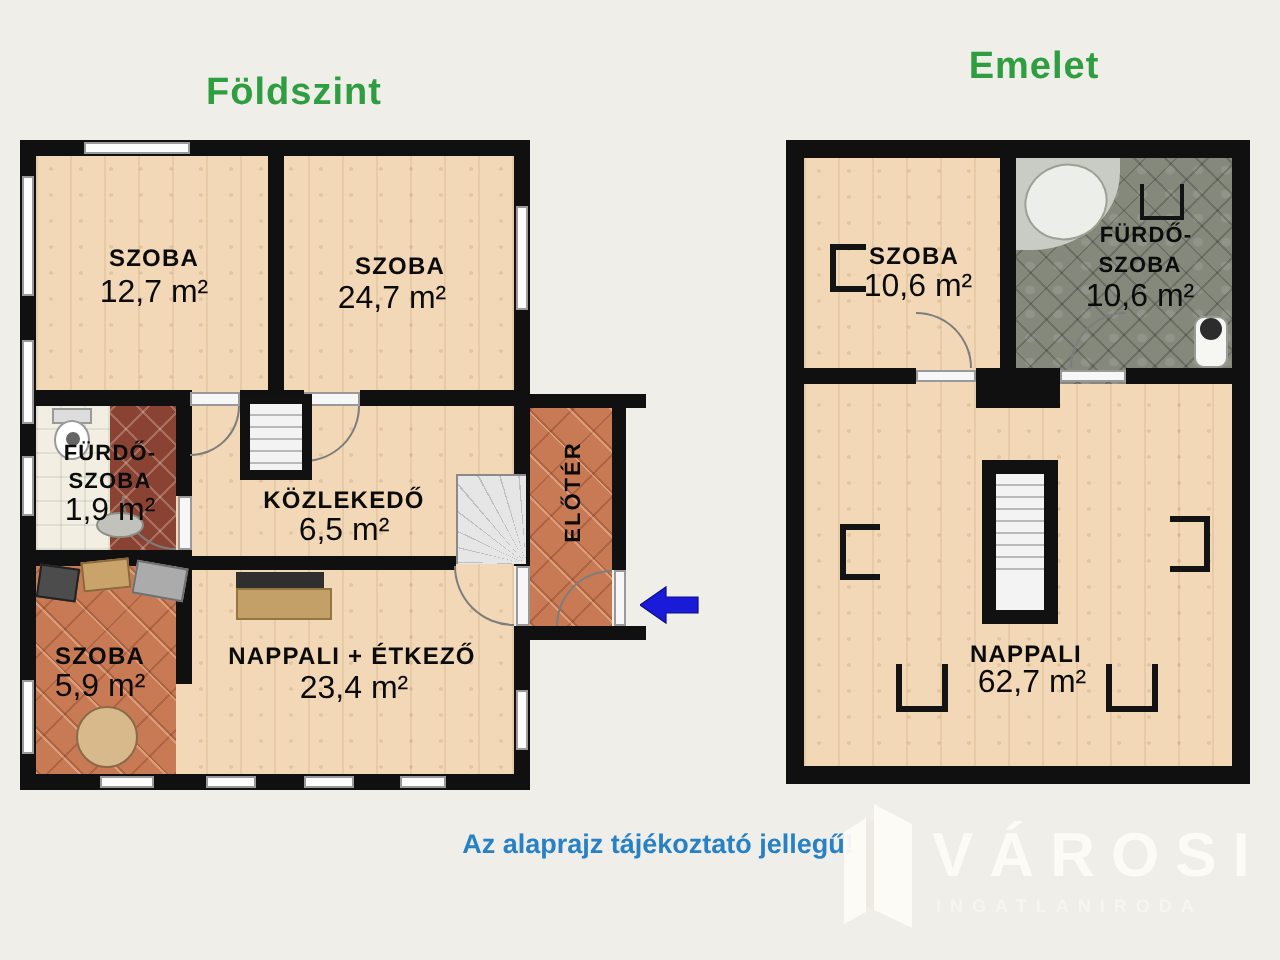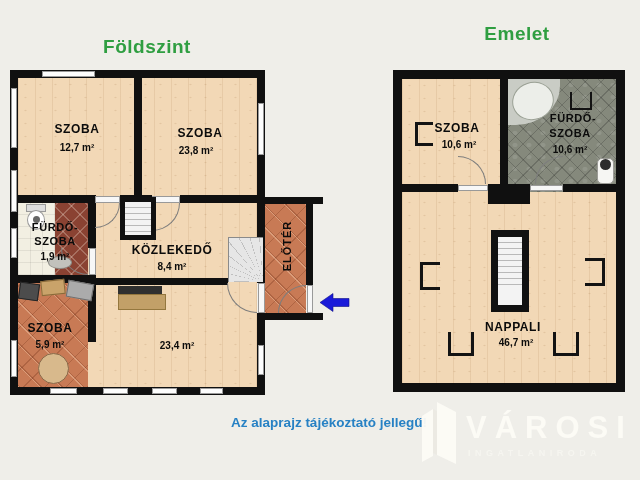--- a/index.html
+++ b/index.html
@@ -37,21 +37,21 @@
   .stair .step{height:1px;background:#b9b9b9;margin-top:5px;}
   .fan{position:absolute;background:repeating-conic-gradient(from 200deg at 100% 100%,#e6e6e6 0 11deg,#bfbfbf 11deg 12deg);
        border-left:1px solid #8a8a8a;border-top:1px solid #8a8a8a;}
   .bracket{position:absolute;border:3px solid #131313;background:transparent;box-sizing:border-box;}
   .bracket.or{border-right:none;}
   .bracket.ol{border-left:none;}
   .bracket.ot{border-top:none;}
   .rlabel{position:absolute;transform:translate(-50%,-50%);font-weight:bold;font-size:12px;
           color:#0b0b0b;white-space:nowrap;letter-spacing:0.6px;}
   .rlabel.small{font-size:11px;}
-  .ralabel{position:absolute;transform:translate(-50%,-50%);font-weight:bold;font-size:10px;
+  .ralabel{position:absolute;transform:translate(-50%,-50%);font-weight:normal;font-size:16px;
           color:#0b0b0b;white-space:nowrap;}
   .vlabel{position:absolute;transform:translate(-50%,-50%) rotate(-90deg);font-weight:bold;
           font-size:11px;color:#0b0b0b;white-space:nowrap;letter-spacing:1px;}
   .floor-title{position:absolute;transform:translate(-50%,-50%);font-weight:bold;font-size:19px;
           color:#2f9e41;letter-spacing:0.5px;white-space:nowrap;}
   .disclaimer{position:absolute;transform:translate(-50%,-50%);font-weight:bold;font-size:13.5px;
           color:#2781c4;white-space:nowrap;}
   .wm-brand{position:absolute;font-weight:bold;font-size:31px;letter-spacing:8px;
           color:rgba(252,251,246,0.95);white-space:nowrap;}
   .wm-tag{position:absolute;font-weight:bold;font-size:9px;letter-spacing:4.5px;
@@ -135,29 +135,30 @@
     <div class="fixture" style="left:31px;top:210px;width:24px;height:15px;background:#c9a36a;border:1px solid #8a6a3a;transform:rotate(-6deg)"></div>
     <div class="fixture" style="left:57px;top:212px;width:26px;height:17px;background:#ababab;border:1px solid #6f6f6f;transform:rotate(10deg)"></div>
     <div class="fixture" style="left:28px;top:283px;width:31px;height:31px;background:#d8b98c;border:1px solid #8a6a4a;border-radius:50%"></div>
 
     <div class="fixture" style="left:108px;top:216px;width:44px;height:8px;background:#2f2f2f"></div>
     <div class="fixture" style="left:108px;top:224px;width:48px;height:16px;background:#c2a068;border:1px solid #94773e"></div>
 
     <div class="rlabel" style="left:67px;top:59px">SZOBA</div>
     <div class="ralabel" style="left:67px;top:77px">12,7 m²</div>
     <div class="rlabel" style="left:190px;top:63px">SZOBA</div>
-    <div class="ralabel" style="left:186px;top:80px">23,8 m²</div>
+    <div class="ralabel" style="left:186px;top:80px">24,7 m²</div>
     <div class="rlabel small" style="left:45px;top:157px">FÜRDŐ-</div>
     <div class="rlabel small" style="left:45px;top:171px">SZOBA</div>
     <div class="ralabel" style="left:45px;top:186px">1,9 m²</div>
     <div class="rlabel" style="left:162px;top:180px">KÖZLEKEDŐ</div>
-    <div class="ralabel" style="left:162px;top:196px">8,4 m²</div>
+    <div class="ralabel" style="left:162px;top:196px">6,5 m²</div>
     <div class="vlabel" style="left:277px;top:176px">ELŐTÉR</div>
     <div class="rlabel" style="left:40px;top:258px">SZOBA</div>
     <div class="ralabel" style="left:40px;top:274px">5,9 m²</div>
+    <div class="rlabel" style="left:166px;top:258px">NAPPALI + ÉTKEZŐ</div>
     <div class="ralabel" style="left:167px;top:275px">23,4 m²</div>
   </div>
 
   <svg style="position:absolute;left:320px;top:292px" width="30" height="21" viewBox="0 0 30 21">
     <polygon points="0,10.5 13,1.5 13,6.5 29,6.5 29,14.5 13,14.5 13,19.5" fill="#1a1ad9" stroke="#0d0d86" stroke-width="0.6"></polygon>
   </svg>
 
   <div class="plan" style="left:393px;top:70px;width:232px;height:322px">
 
     <div class="floor wood" style="left:9px;top:9px;width:214px;height:304px"></div>
@@ -200,21 +201,21 @@
     <div class="bracket ol" style="left:192px;top:188px;width:20px;height:28px"></div>
     <div class="bracket ot" style="left:55px;top:262px;width:26px;height:24px"></div>
     <div class="bracket ot" style="left:160px;top:262px;width:26px;height:24px"></div>
 
     <div class="rlabel" style="left:64px;top:58px">SZOBA</div>
     <div class="ralabel" style="left:66px;top:74px">10,6 m²</div>
     <div class="rlabel small" style="left:180px;top:48px">FÜRDŐ-</div>
     <div class="rlabel small" style="left:177px;top:63px">SZOBA</div>
     <div class="ralabel" style="left:177px;top:79px">10,6 m²</div>
     <div class="rlabel" style="left:120px;top:257px">NAPPALI</div>
-    <div class="ralabel" style="left:123px;top:272px">46,7 m²</div>
+    <div class="ralabel" style="left:123px;top:272px">62,7 m²</div>
   </div>
 
   <div class="disclaimer" style="left:329px;top:422px">Az alaprajz tájékoztató jellegű!</div>
 
   <svg style="position:absolute;left:420px;top:400px" width="42" height="66" viewBox="0 0 42 66">
     <polygon points="2,16 13,9 13,56 2,62" fill="rgba(252,251,246,0.95)"></polygon>
     <polygon points="17,2 36,12 36,64 17,55" fill="rgba(252,251,246,0.95)"></polygon>
     <polygon points="13,9 17,11 17,55 13,53" fill="rgba(235,233,226,0.9)"></polygon>
   </svg>
   <div class="wm-brand" style="left:466px;top:410px">VÁROSI</div>

